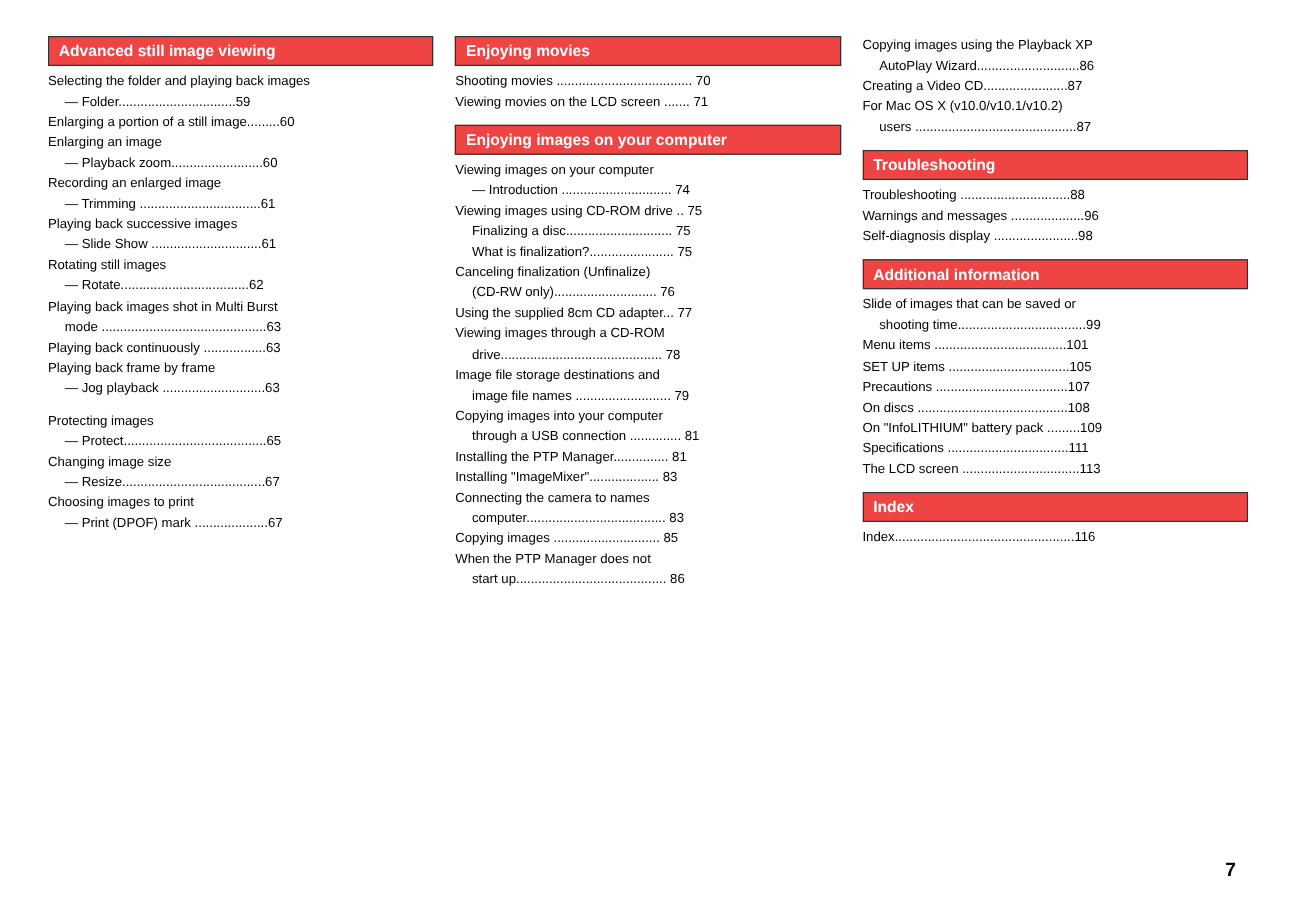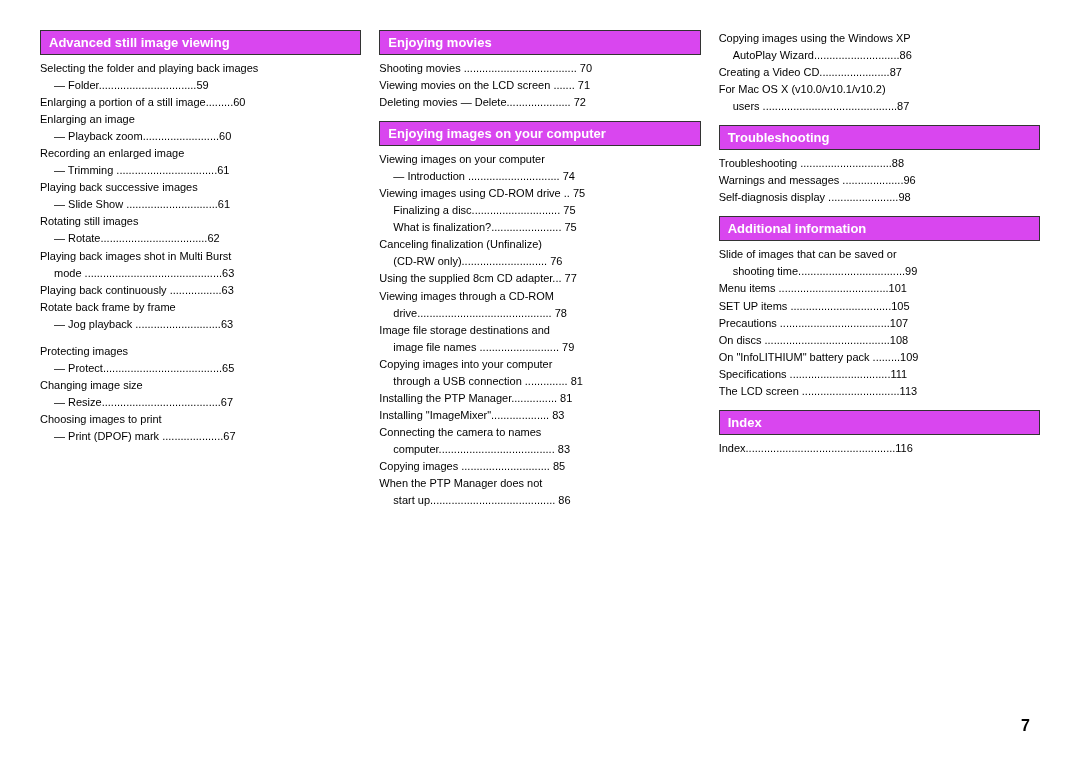--- a/index.html
+++ b/index.html
@@ -25,21 +25,21 @@
       flex-direction: row;
       gap: 18px;
       flex: 1;
     }
     .col {
       flex: 1;
       display: flex;
       flex-direction: column;
     }
     .section-header-dark {
-      background: #d946ef;
+      background: #ef4444;
       border: 1.5px solid #333;
       padding: 4px 8px;
       font-size: 13px;
       font-weight: bold;
       color: #fff;
       margin-bottom: 5px;
       display: block;
     }
     .toc-entry {
       font-size: 11px;
@@ -75,41 +75,40 @@
         <div class="toc-entry indent1">— Playback zoom.........................60</div>
         <div class="toc-entry">Recording an enlarged image</div>
         <div class="toc-entry indent1">— Trimming .................................61</div>
         <div class="toc-entry">Playing back successive images</div>
         <div class="toc-entry indent1">— Slide Show ..............................61</div>
         <div class="toc-entry">Rotating still images</div>
         <div class="toc-entry indent1">— Rotate...................................62</div>
         <div class="toc-entry">Playing back images shot in Multi Burst</div>
         <div class="toc-entry indent1">mode .............................................63</div>
         <div class="toc-entry">Playing back continuously .................63</div>
-        <div class="toc-entry">Rotate back frame by frame</div>
+        <div class="toc-entry">Playing back frame by frame</div>
         <div class="toc-entry indent1">— Jog playback ............................63</div>
       </div>
 
       <div class="section-block">
         <div class="toc-entry">Protecting images</div>
         <div class="toc-entry indent1">— Protect.......................................65</div>
         <div class="toc-entry">Changing image size</div>
         <div class="toc-entry indent1">— Resize.......................................67</div>
         <div class="toc-entry">Choosing images to print</div>
         <div class="toc-entry indent1">— Print (DPOF) mark ....................67</div>
       </div>
     </div>
 
     <div class="col">
 
       <div class="section-block">
         <span class="section-header-dark">Enjoying movies</span>
         <div class="toc-entry">Shooting movies ..................................... 70</div>
         <div class="toc-entry">Viewing movies on the LCD screen ....... 71</div>
-        <div class="toc-entry">Deleting movies — Delete..................... 72</div>
       </div>
 
       <div class="section-block">
         <span class="section-header-dark">Enjoying images on your computer</span>
         <div class="toc-entry">Viewing images on your computer</div>
         <div class="toc-entry indent1">— Introduction .............................. 74</div>
         <div class="toc-entry">Viewing images using CD-ROM drive .. 75</div>
         <div class="toc-entry indent1">Finalizing a disc............................. 75</div>
         <div class="toc-entry indent1">What is finalization?....................... 75</div>
         <div class="toc-entry">Canceling finalization (Unfinalize)</div>
@@ -127,21 +126,21 @@
         <div class="toc-entry indent1">computer...................................... 83</div>
         <div class="toc-entry">Copying images ............................. 85</div>
         <div class="toc-entry">When the PTP Manager does not</div>
         <div class="toc-entry indent1">start up......................................... 86</div>
       </div>
     </div>
 
     <div class="col">
 
       <div class="section-block">
-        <div class="toc-entry">Copying images using the Windows XP</div>
+        <div class="toc-entry">Copying images using the Playback XP</div>
         <div class="toc-entry indent1">AutoPlay Wizard............................86</div>
         <div class="toc-entry">Creating a Video CD.......................87</div>
         <div class="toc-entry">For Mac OS X (v10.0/v10.1/v10.2)</div>
         <div class="toc-entry indent1">users ............................................87</div>
       </div>
 
       <div class="section-block">
         <span class="section-header-dark">Troubleshooting</span>
         <div class="toc-entry">Troubleshooting ..............................88</div>
         <div class="toc-entry">Warnings and messages ....................96</div>

